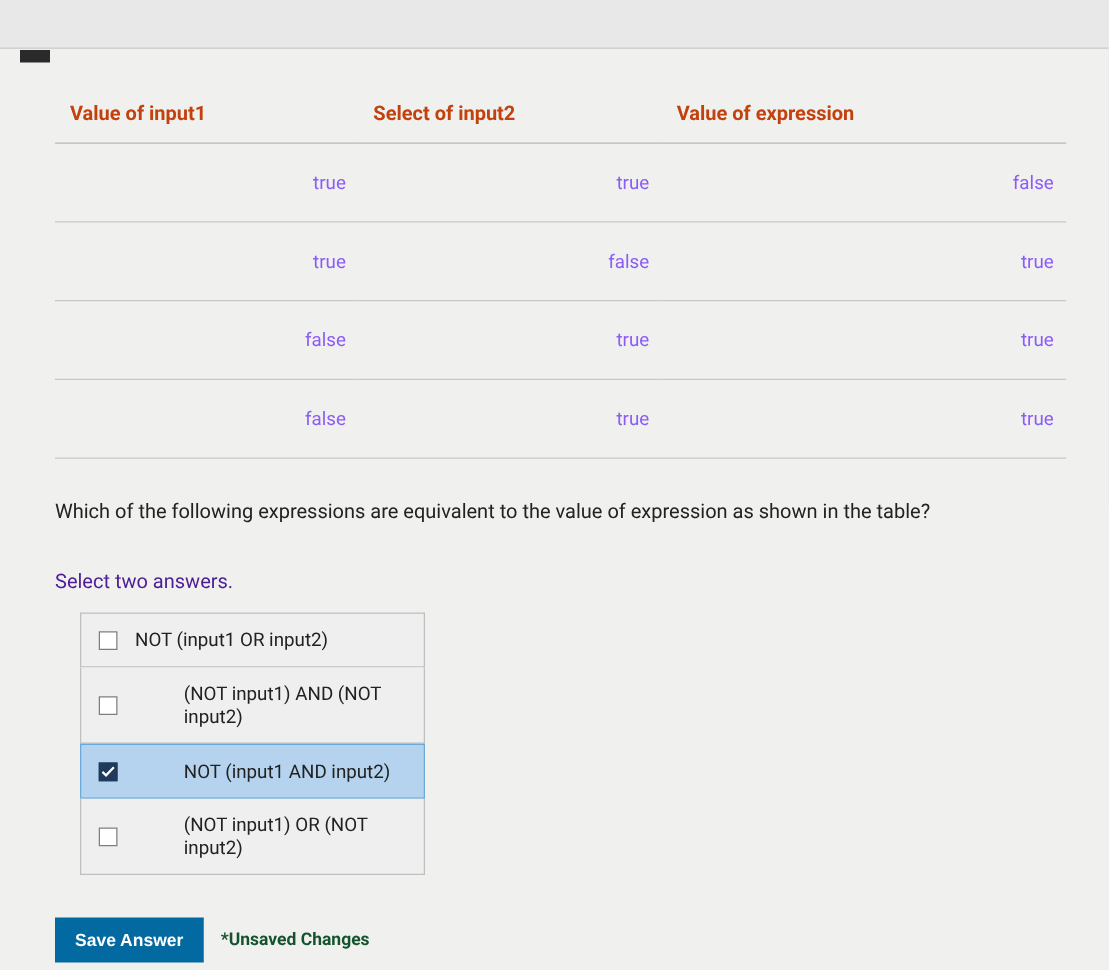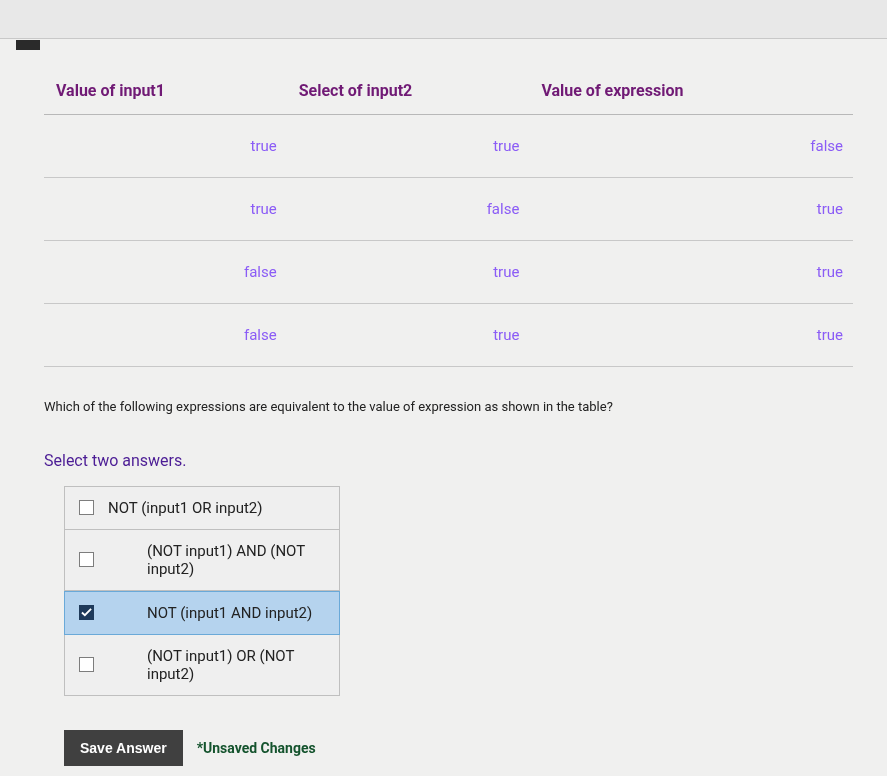--- a/index.html
+++ b/index.html
@@ -30,40 +30,40 @@
   .truth-table {
     width: 100%;
     border-collapse: collapse;
     background: #f0f0ef;
   }
   .truth-table th {
     text-align: left;
     font-weight: 700;
     font-size: 16px;
     padding: 14px 10px 14px 12px;
-    color: #701a75;
+    color: #c2410c;
     border-bottom: 1px solid #b8b8b8;
   }
   .truth-table td {
     text-align: right;
     font-size: 15px;
     padding: 22px 10px 22px 12px;
     color: #8b5cf6;
     border-bottom: 1px solid #c8c8c8;
   }
   .truth-table th:nth-child(1),
   .truth-table td:nth-child(1) { width: 30%; }
   .truth-table th:nth-child(2),
   .truth-table td:nth-child(2) { width: 30%; }
   .truth-table th:nth-child(3),
   .truth-table td:nth-child(3) { width: 40%; }
 
   .question {
     margin-top: 30px;
-    font-size: 13px;
+    font-size: 16px;
     color: #222;
     line-height: 1.5;
   }
   .instruction {
     margin-top: 34px;
     font-size: 16px;
     color: #4c1d95;
   }
   .options {
     margin-top: 16px;
@@ -111,28 +111,27 @@
     width: 11px;
     height: 11px;
   }
   .footer {
     margin-top: 34px;
     display: flex;
     align-items: center;
     gap: 14px;
   }
   .save-btn {
-    background: #404040;
+    background: #0369a1;
     color: #fff;
     border: none;
     padding: 10px 16px;
     font-size: 14px;
     font-weight: 600;
     cursor: pointer;
-    margin-left: 20px;
   }
   .unsaved {
     font-size: 14px;
     font-weight: 700;
     color: #14532d;
   }
   .top-frag {
     position: absolute;
     top: 2px;
     left: 16px;

